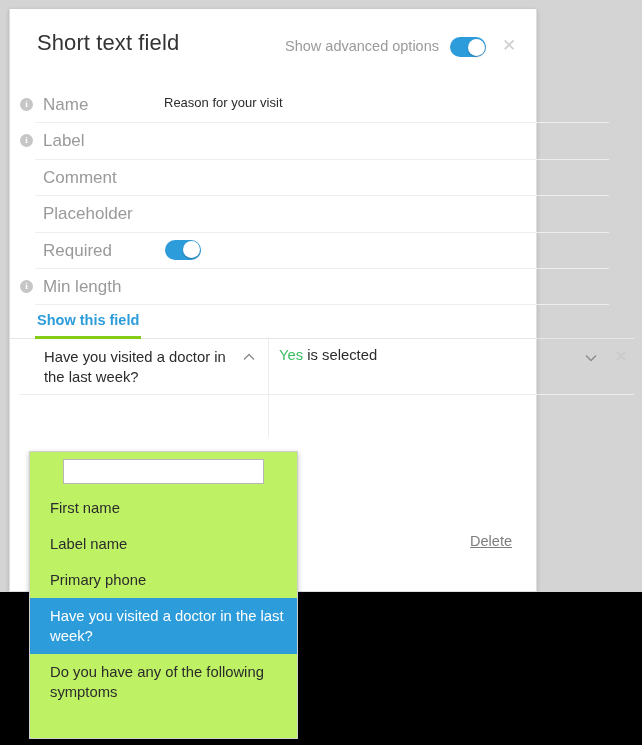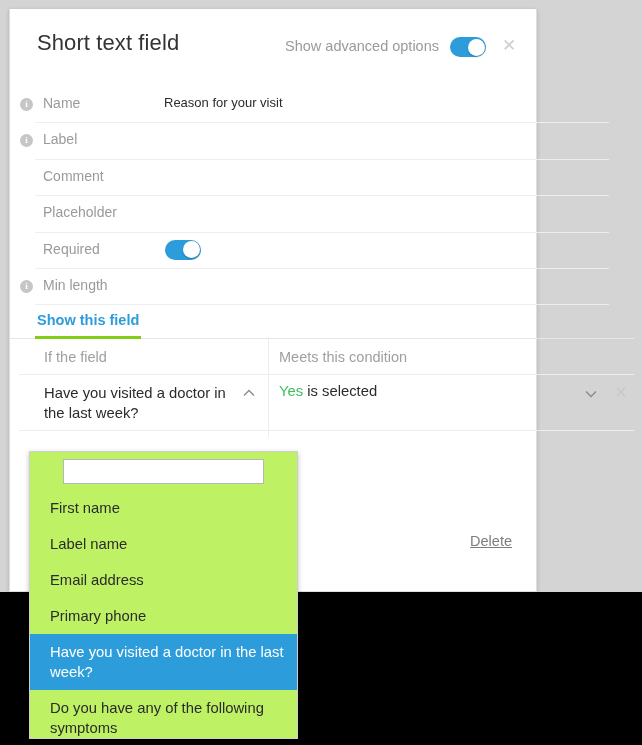--- a/index.html
+++ b/index.html
@@ -115,21 +115,21 @@
     font-size: 9px;
     line-height: 13px;
     text-align: center;
     font-weight: bold;
     font-family: "Liberation Serif", serif;
   }
   .frow .flabel {
     position: absolute;
     left: 8px;
     top: 8px;
-    font-size: 14px;
+    font-size: 17px;
     color: #9a9a9a;
   }
   .frow .fvalue {
     position: absolute;
     left: 129px;
     top: 8px;
     font-size: 13px;
     color: #2b2b2b;
   }
   .frow .ftoggle { position: absolute; left: 130px; top: 7px; }
@@ -323,24 +323,20 @@
         <div class="fvalue"></div>
       </div>
     </div>
 
   <div id="tabstrip">
     <div id="tab-show-field">Show this field</div>
   </div>
 
   <div id="cond-table">
     <div id="cond-divider"></div>
-    <div id="cond-head">
-      <div class="ch1">If the field</div>
-      <div class="ch2">Meets this condition</div>
-    </div>
     <div id="cond-row">
       <div id="cond-field">Have you visited a doctor in the last week?</div>
       <div id="cond-field-caret" class="caret">
         <svg width="12" height="8" viewBox="0 0 12 8">
             <path d="M1 6.5 L6 1.5 L11 6.5" stroke="#8a8a8a" stroke-width="1.3" fill="none"></path>
           </svg>
       </div>
       <div id="cond-expr">
         <span class="yes">Yes</span><span> is selected</span>
       </div>
@@ -355,18 +351,17 @@
 
   <div id="delete-link">Delete</div>
 
 </div>
 
 <div id="dropdown">
   <input id="dd-search" type="text" placeholder="" style="">
   <div class="dd-list" id="dd-list">
       <div class="dd-item">First name</div>
       <div class="dd-item">Label name</div>
-      <div class="dd-item">Email address</div>
       <div class="dd-item">Primary phone</div>
       <div class="dd-item sel">Have you visited a doctor in the last week?</div>
       <div class="dd-item">Do you have any of the following symptoms</div>
     </div>
 </div>
 
 </body></html>

